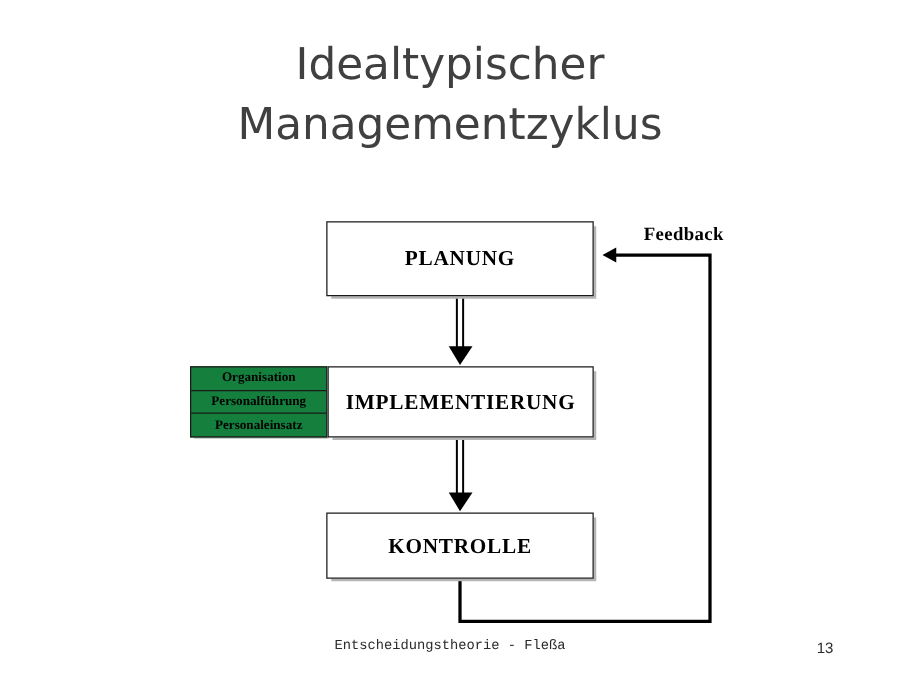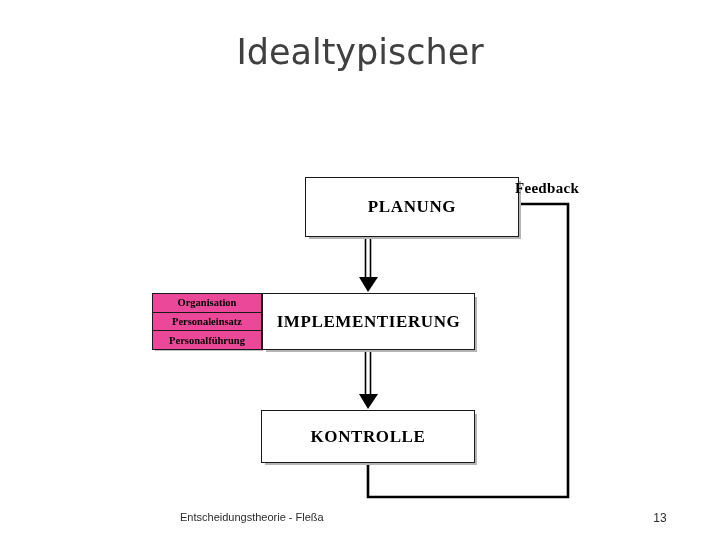--- a/index.html
+++ b/index.html
@@ -60,21 +60,20 @@
     text-align: center;
   }
 
   #box-planung {
     left: 261px;
     top: 177px;
     width: 214px;
     height: 60px;
     font-size: 17px;
     letter-spacing: 0.6px;
-    margin-left: 44px;
   }
   #box-implementierung {
     left: 262px;
     top: 293px;
     width: 213px;
     height: 57px;
     font-size: 17px;
     letter-spacing: 0.6px;
   }
   #box-kontrolle {
@@ -88,21 +87,21 @@
 
   
   #subtable {
     position: absolute;
     left: 152px;
     top: 293px;
     width: 110px;
     height: 57px;
     box-sizing: border-box;
     border: 1px solid #1a1a1a;
-    background: #ec4899;
+    background: #15803d;
     box-shadow: 2px 2px 0 -1px #c0c0c0;
     display: flex;
     flex-direction: column;
   }
   #subtable .subrow {
     flex: 1 1 0;
     display: flex;
     align-items: center;
     justify-content: center;
     font-family: "Liberation Serif", serif;
@@ -140,22 +139,22 @@
     height: 540px;
     pointer-events: none;
   }
 
   
   #footer-text {
     position: absolute;
     left: 180px;
     top: 511px;
     width: 360px;
-    text-align: left;
-    font-family: Liberation Sans, sans-serif;
+    text-align: center;
+    font-family: Liberation Mono, monospace;
     font-size: 11px;
     color: #2b2b2b;
   }
   #page-number {
     position: absolute;
     left: 630px;
     top: 511px;
     width: 60px;
     text-align: center;
     font-family: Liberation Sans, sans-serif;
@@ -163,20 +162,21 @@
     color: #2b2b2b;
   }
 </style>
 </head>
 <body>
 
 <div id="slide">
 
   <div id="title">
     <span class="tline">Idealtypischer</span>
+    <span class="tline">Managementzyklus</span>
   </div>
 
   <div id="diagram">
 
     <svg id="connectors" width="720" height="540" viewBox="0 0 720 540" xmlns="http://www.w3.org/2000/svg">
 
       <g>
         <line x1="365.5" y1="238" x2="365.5" y2="278" stroke="#000000" stroke-width="1.6"></line>
         <line x1="370.5" y1="238" x2="370.5" y2="278" stroke="#000000" stroke-width="1.6"></line>
         <polygon points="359,277 378,277 368,292" fill="#000000"></polygon>
@@ -196,25 +196,25 @@
 
     <div class="mbox" id="box-planung">
       <span>PLANUNG</span>
     </div>
 
     <div id="subtable">
       <div class="subrow">
         <span>Organisation</span>
       </div>
       <div class="subrow">
+        <span>Personalführung</span>
+      </div>
+      <div class="subrow">
         <span>Personaleinsatz</span>
       </div>
-      <div class="subrow">
-        <span>Personalführung</span>
-      </div>
     </div>
 
     <div class="mbox" id="box-kontrolle">
       <span>KONTROLLE</span>
     </div>
 
     <div class="mbox" id="box-implementierung">
       <span>IMPLEMENTIERUNG</span>
     </div>
 

